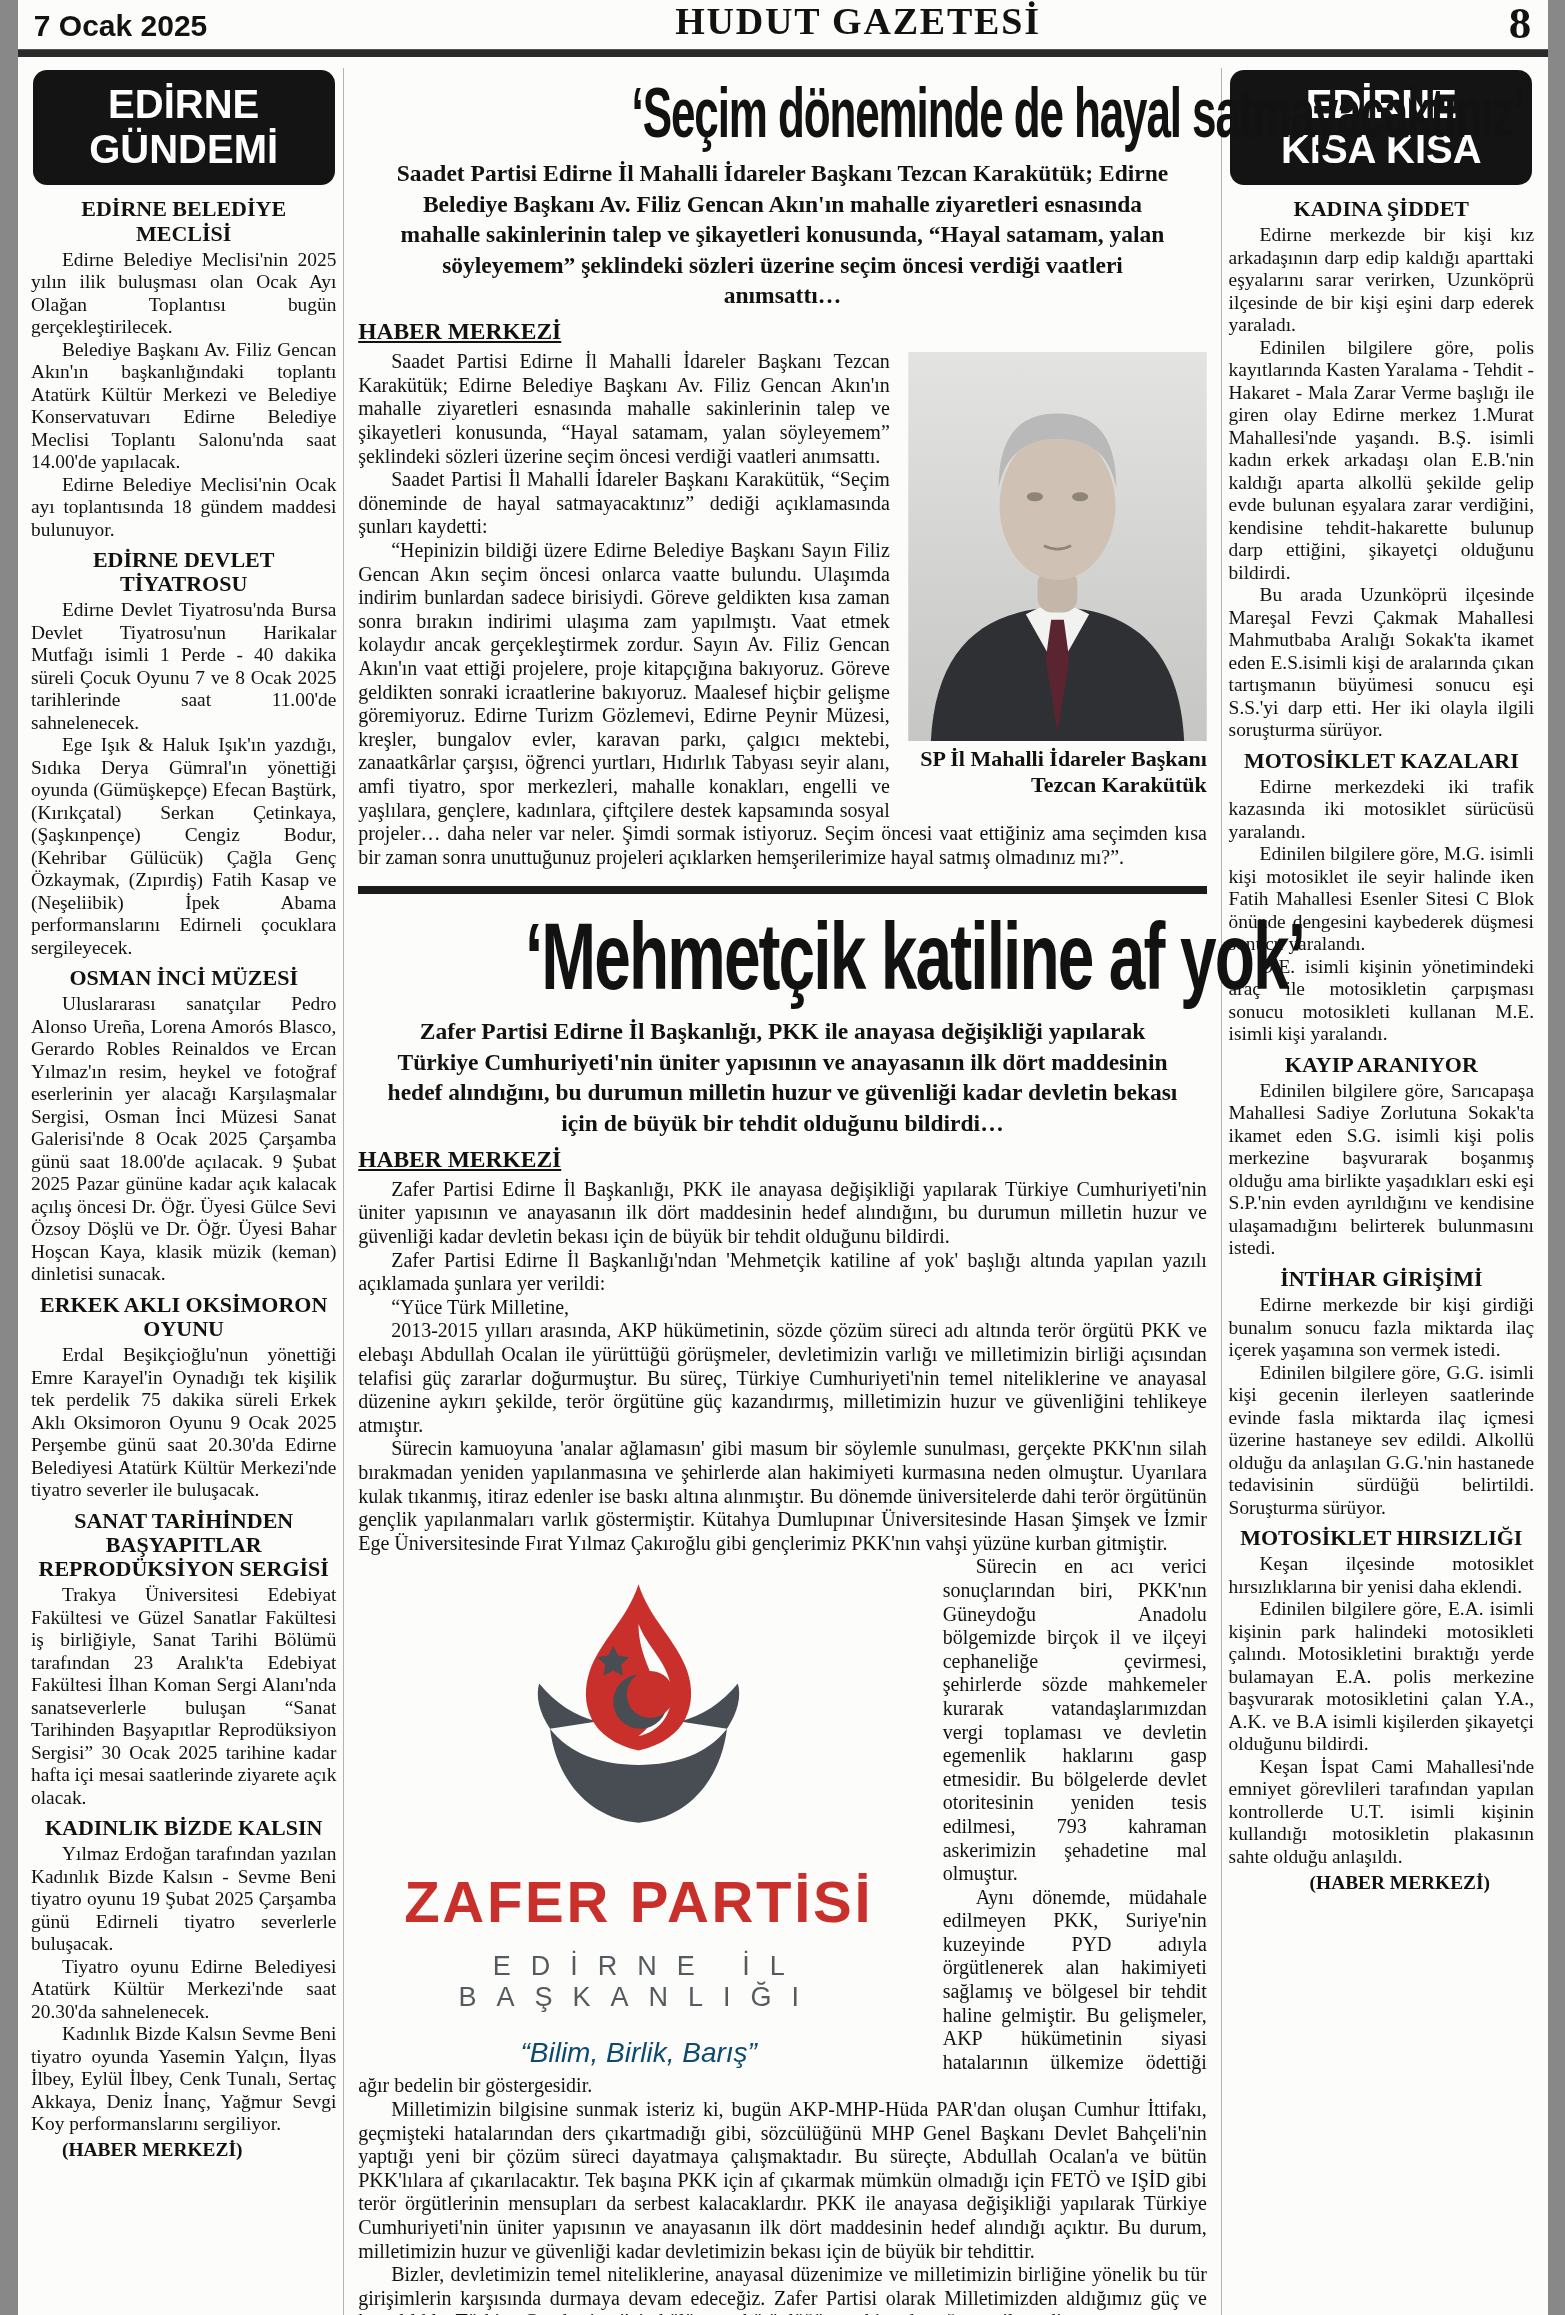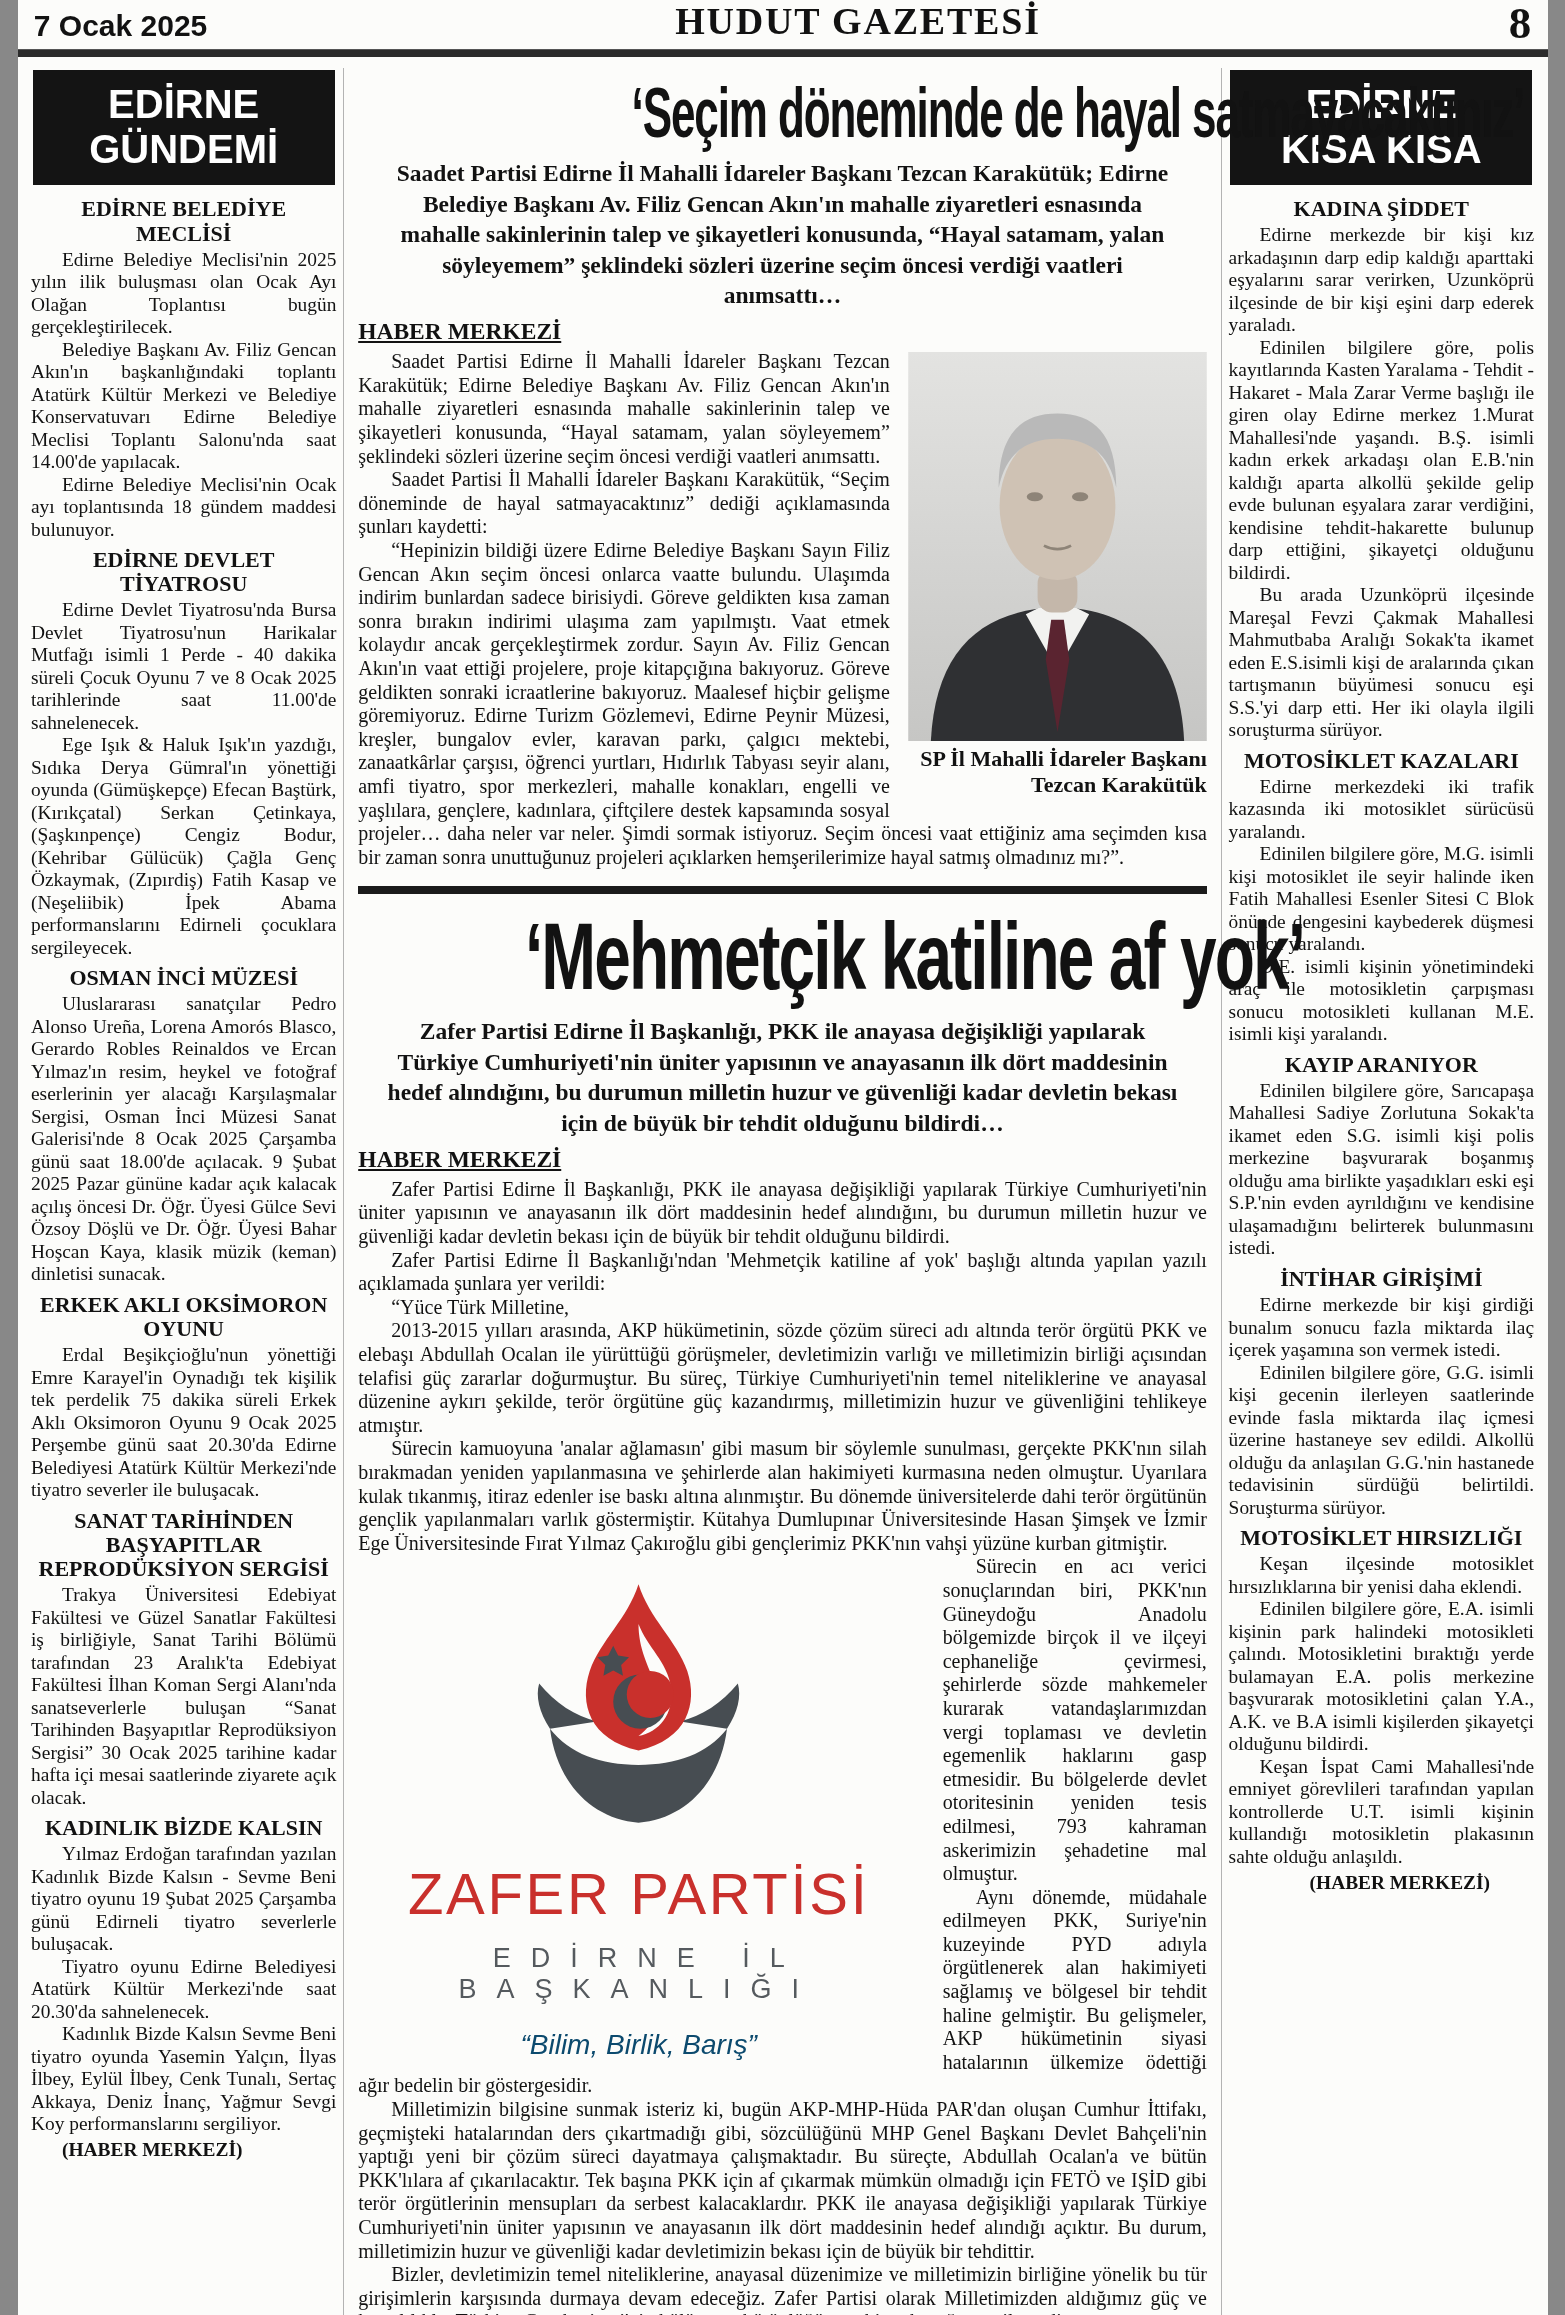--- a/index.html
+++ b/index.html
@@ -14,21 +14,21 @@
   .pg-number{font-family:"Liberation Serif",serif;font-weight:bold;font-size:45px;line-height:.9;}
   .header-rule{height:7.2px;background:#2b2b2b;border-top:1.8px solid #555;margin:1.8px 0 0 0;}
   
   .columns{display:flex;align-items:stretch;padding:11px 7.2px 0 7.2px;box-sizing:border-box;}
   .col-side{width:318px;flex:none;padding:0 6.3px;box-sizing:border-box;}
   .col-center{flex:1;min-width:0;padding:0 14.5px;box-sizing:border-box;
               border-left:0.9px solid #b3b3b3;border-right:0.9px solid #b3b3b3;}
   
   .black-box{background:#141414;color:#ffffff;text-align:center;
              font-family:"Liberation Sans",sans-serif;font-weight:bold;
-             font-size:40px;line-height:1.12;padding:12.7px 1.8px;margin:1.8px 1.8px 12.7px 1.8px;}
+             font-size:40px;line-height:1.12;padding:12.7px 1.8px;margin:1.8px 1.8px 12.7px 1.8px;border-radius:14px;}
   .sec-h{font-weight:bold;text-align:center;font-size:22px;line-height:1.1;
          margin:7.2px 5.4px 2.7px 5.4px;}
   .col-side p{font-size:19.4px;line-height:1.16;text-align:justify;
               text-indent:31px;margin:0;}
   .signoff{font-weight:bold;font-size:21px;text-indent:54px;margin-top:3.6px !important;
            text-align:left !important;}
   
   .headline{text-align:center;margin:5.4px 0 1.8px 0;white-space:nowrap;}
   .headline .hl-inner{display:inline-block;font-family:"Liberation Sans",sans-serif;
                       font-weight:bold;transform-origin:50% 50%;}
@@ -39,22 +39,22 @@
   .kicker{font-weight:bold;font-size:23.5px;text-decoration:underline;margin:1.8px 0 5.4px 0;}
   .art-body p{font-size:20px;line-height:1.18;text-align:justify;text-indent:33px;margin:0;}
   
   .photo-box{float:right;width:299px;margin:1.8px 0 3.6px 18px;text-align:right;}
   .photo-frame{width:299px;height:389px;display:block;}
   .photo-caption{font-weight:bold;font-size:22px;line-height:1.15;margin-top:5.4px;}
   .art-divider{clear:both;height:8.1px;background:#1b1b1b;margin:16.3px 0 9px 0;}
   
   .logo-box{float:left;width:561px;margin:9px 23.5px 3.6px 0;text-align:center;
             padding-top:12.7px;}
-  .logo-title{font-family:"Liberation Sans",sans-serif;font-weight:normal;font-size:58px;
-              letter-spacing:2.7px;margin-top:8px;}
+  .logo-title{font-family:"Liberation Sans",sans-serif;font-weight:bold;font-size:58px;
+              letter-spacing:2.7px;margin-top:16px;}
   .logo-subtitle{font-family:"Liberation Sans",sans-serif;font-size:27px;
                  letter-spacing:20px;margin-top:16.3px;text-indent:20px;}
   .logo-slogan{font-family:"Liberation Sans",sans-serif;font-style:italic;font-size:28px;
                margin-top:23.5px;}
   .signature{font-size:20px;margin-top:5.4px;text-indent:33px;}
   .clear{clear:both;}
 </style>
 </head>
 <body>
 

